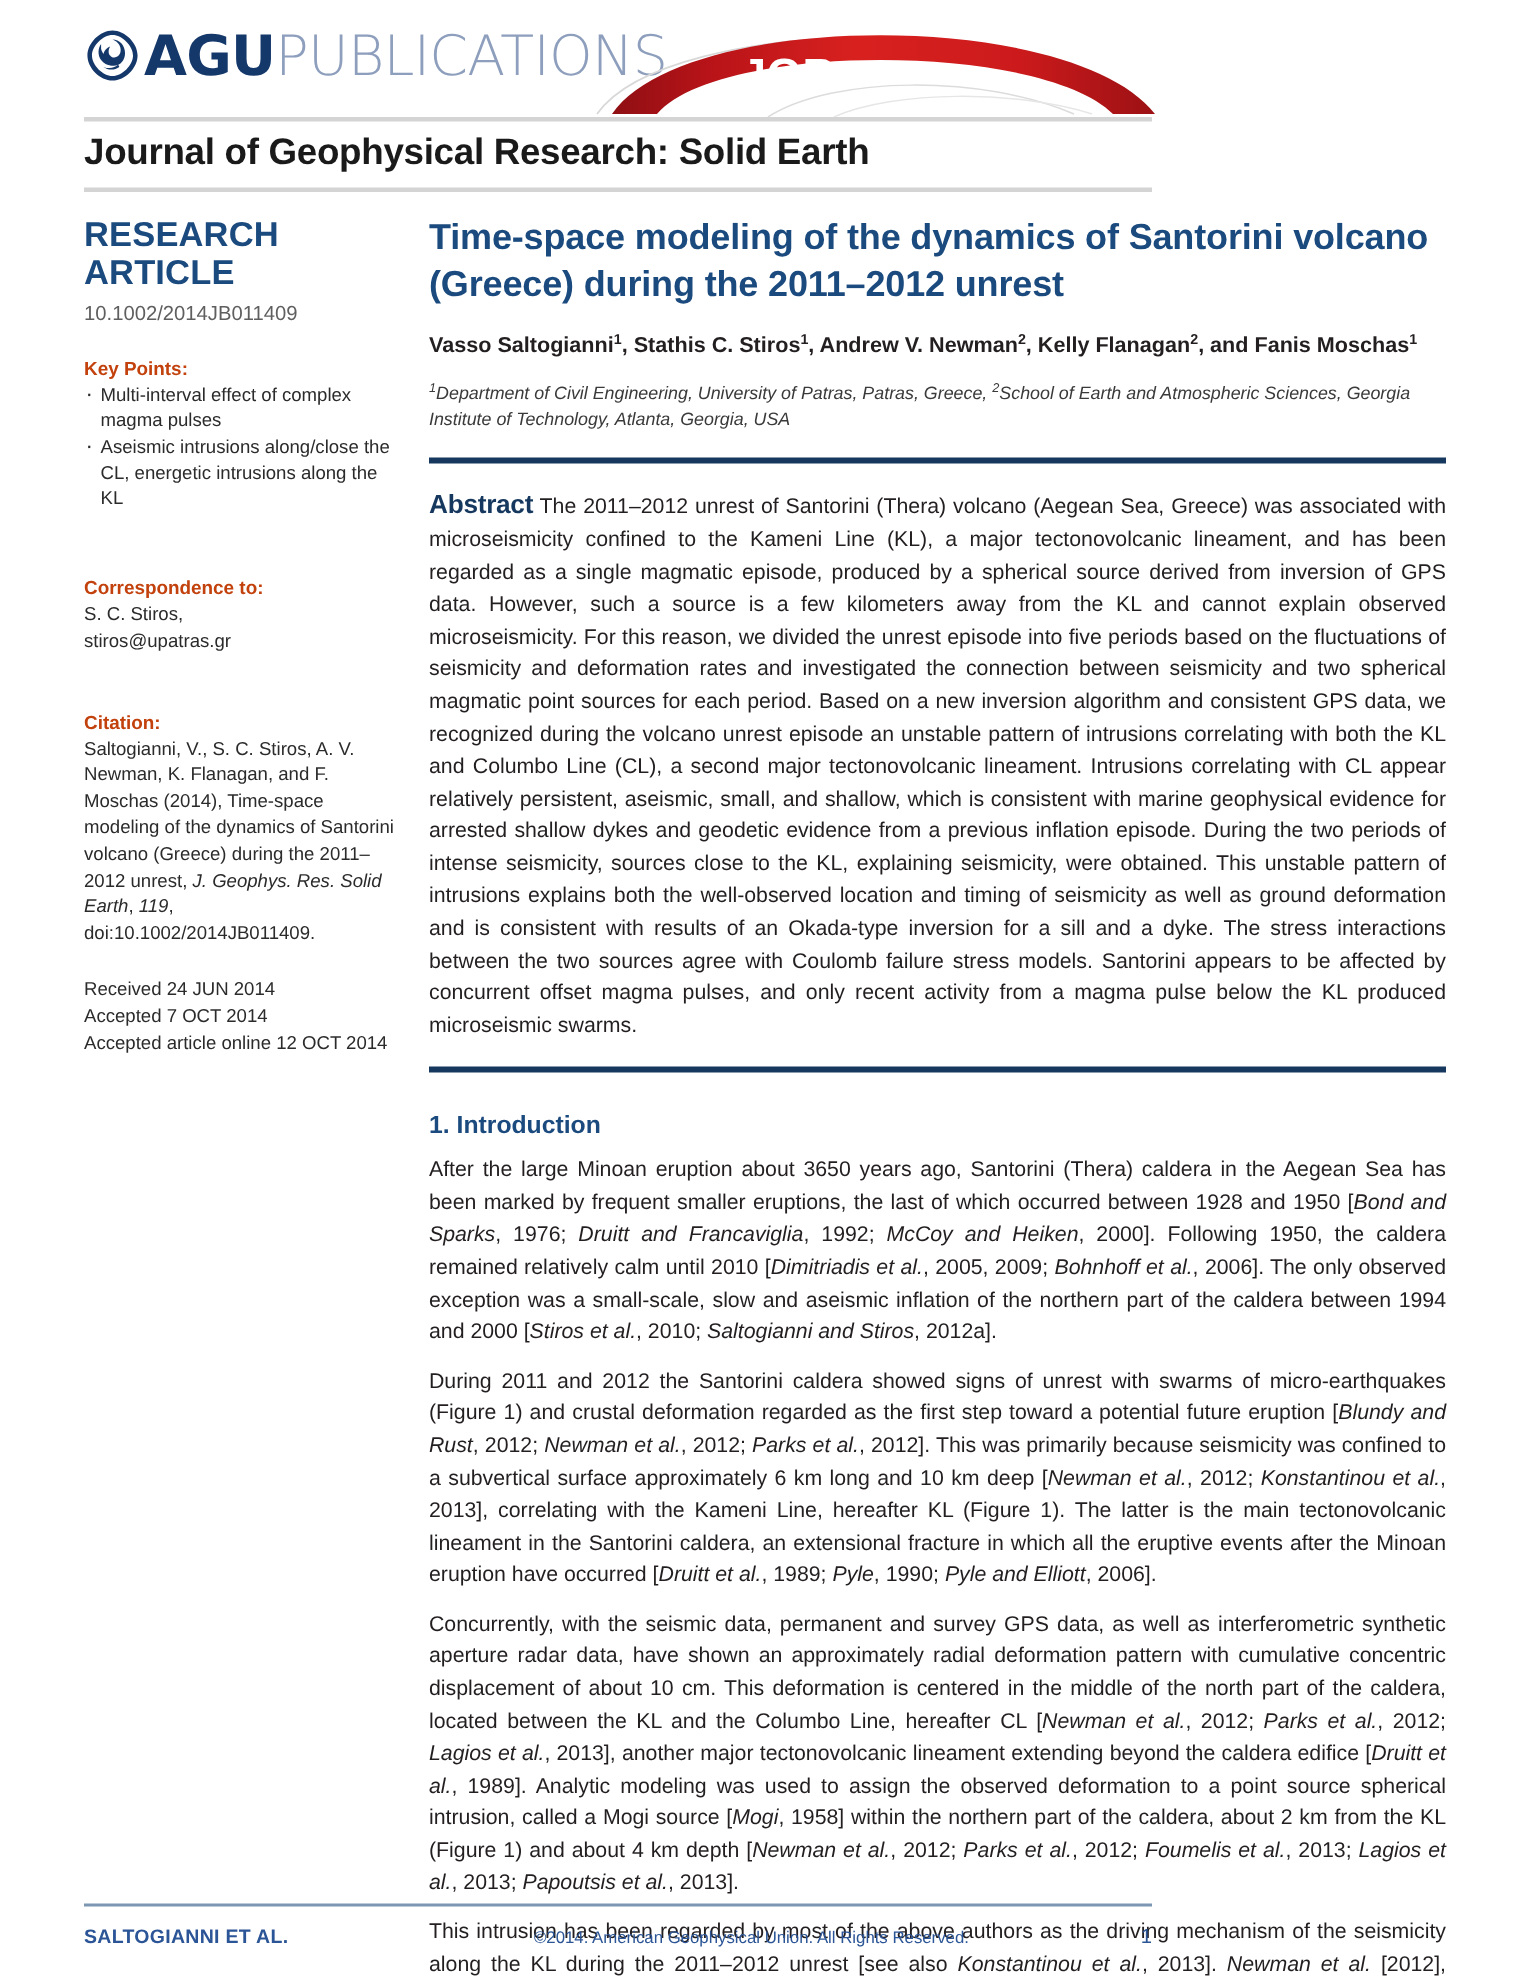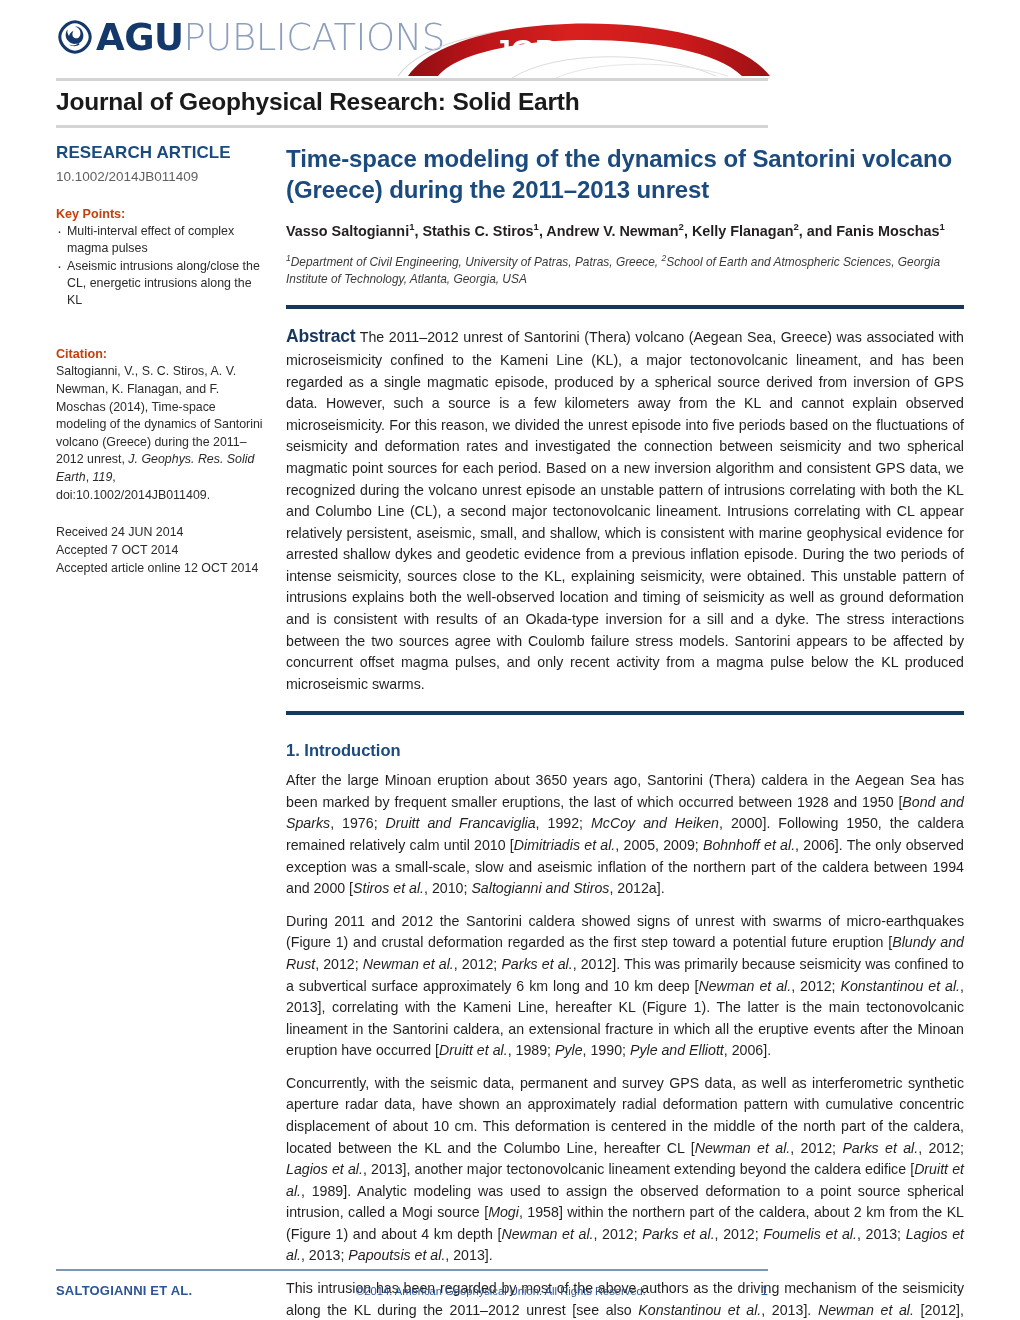--- a/index.html
+++ b/index.html
@@ -92,21 +92,21 @@
     left: 0;
     top: 0;
     width: 212px;
   }
   .right-col {
     margin-left: 230px;
     width: 678px;
   }
 
   .research-article {
-    font-size: 17px;
+    font-size: 23px;
     font-weight: bold;
     color: #1b4a7e;
     letter-spacing: 0.1px;
     line-height: 1.1;
   }
   .doi {
     font-size: 13.5px;
     color: #5f5f5f;
     margin-top: 6px;
     line-height: 1.2;
@@ -309,36 +309,41 @@
       <div class="doi">10.1002/2014JB011409</div>
 
       <div class="sidebar-block">
         <div class="sidebar-head">Key Points:</div>
         <ul class="kp-list">
           <li>Multi-interval effect of complex magma pulses</li>
           <li>Aseismic intrusions along/close the CL, energetic intrusions along the KL</li>
         </ul>
       </div>
 
+      <div class="sidebar-block" style="margin-top:44px;">
+        <div class="sidebar-head">Correspondence to:</div>
+        <div class="sidebar-text">S. C. Stiros,</div>
+        <div class="sidebar-text">stiros@upatras.gr</div>
+      </div>
 
       <div class="sidebar-block" style="margin-top:38px;">
         <div class="sidebar-head">Citation:</div>
         <div class="sidebar-text"><span>Saltogianni, V., S. C. Stiros, A. V. Newman, K. Flanagan, and F. Moschas (2014), Time-space modeling of the dynamics of Santorini volcano (Greece) during the 2011–2012 unrest, </span><span class="it">J. Geophys. Res. Solid Earth</span><span>, </span><span class="it">119</span><span>, doi:10.1002/2014JB011409.</span></div>
       </div>
 
       <div class="dates">
         <div>Received 24 JUN 2014</div>
         <div>Accepted 7 OCT 2014</div>
         <div>Accepted article online 12 OCT 2014</div>
       </div>
     </div>
 
     <div class="right-col">
 
-      <h1 class="article-title">Time-space modeling of the dynamics of Santorini volcano (Greece) during the 2011–2013 unrest</h1>
+      <h1 class="article-title">Time-space modeling of the dynamics of Santorini volcano (Greece) during the 2011–2012 unrest</h1>
 
       <div class="authors">Vasso Saltogianni<sup>1</sup>, Stathis C. Stiros<sup>1</sup>, Andrew V. Newman<sup>2</sup>, Kelly Flanagan<sup>2</sup>, and Fanis Moschas<sup>1</sup></div>
 
       <div class="affiliations"><sup>1</sup>Department of Civil Engineering, University of Patras, Patras, Greece, <sup>2</sup>School of Earth and Atmospheric Sciences, Georgia Institute of Technology, Atlanta, Georgia, USA</div>
 
       <div class="abstract-rule"></div>
 
       <div class="abstract">
         <span class="abstract-label">Abstract</span>
         <span>The 2011–2012 unrest of Santorini (Thera) volcano (Aegean Sea, Greece) was associated with microseismicity confined to the Kameni Line (KL), a major tectonovolcanic lineament, and has been regarded as a single magmatic episode, produced by a spherical source derived from inversion of GPS data. However, such a source is a few kilometers away from the KL and cannot explain observed microseismicity. For this reason, we divided the unrest episode into five periods based on the fluctuations of seismicity and deformation rates and investigated the connection between seismicity and two spherical magmatic point sources for each period. Based on a new inversion algorithm and consistent GPS data, we recognized during the volcano unrest episode an unstable pattern of intrusions correlating with both the KL and Columbo Line (CL), a second major tectonovolcanic lineament. Intrusions correlating with CL appear relatively persistent, aseismic, small, and shallow, which is consistent with marine geophysical evidence for arrested shallow dykes and geodetic evidence from a previous inflation episode. During the two periods of intense seismicity, sources close to the KL, explaining seismicity, were obtained. This unstable pattern of intrusions explains both the well-observed location and timing of seismicity as well as ground deformation and is consistent with results of an Okada-type inversion for a sill and a dyke. The stress interactions between the two sources agree with Coulomb failure stress models. Santorini appears to be affected by concurrent offset magma pulses, and only recent activity from a magma pulse below the KL produced microseismic swarms.</span>

